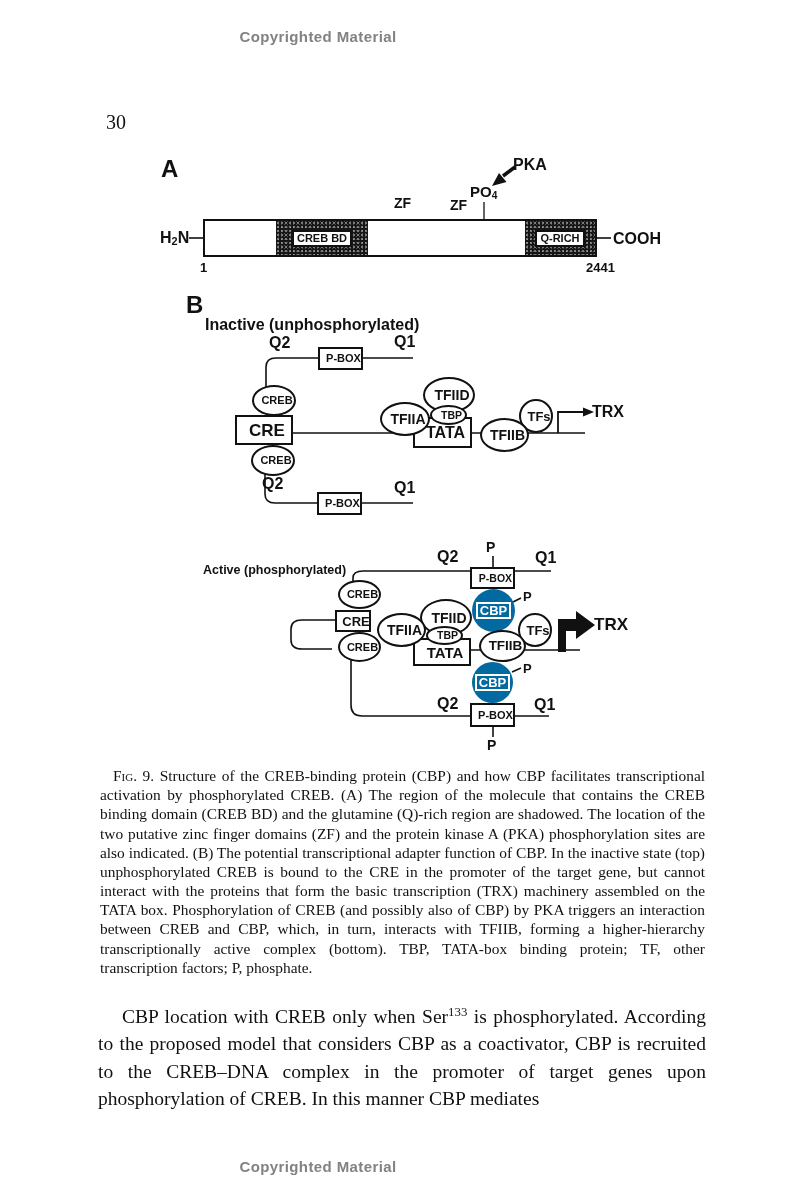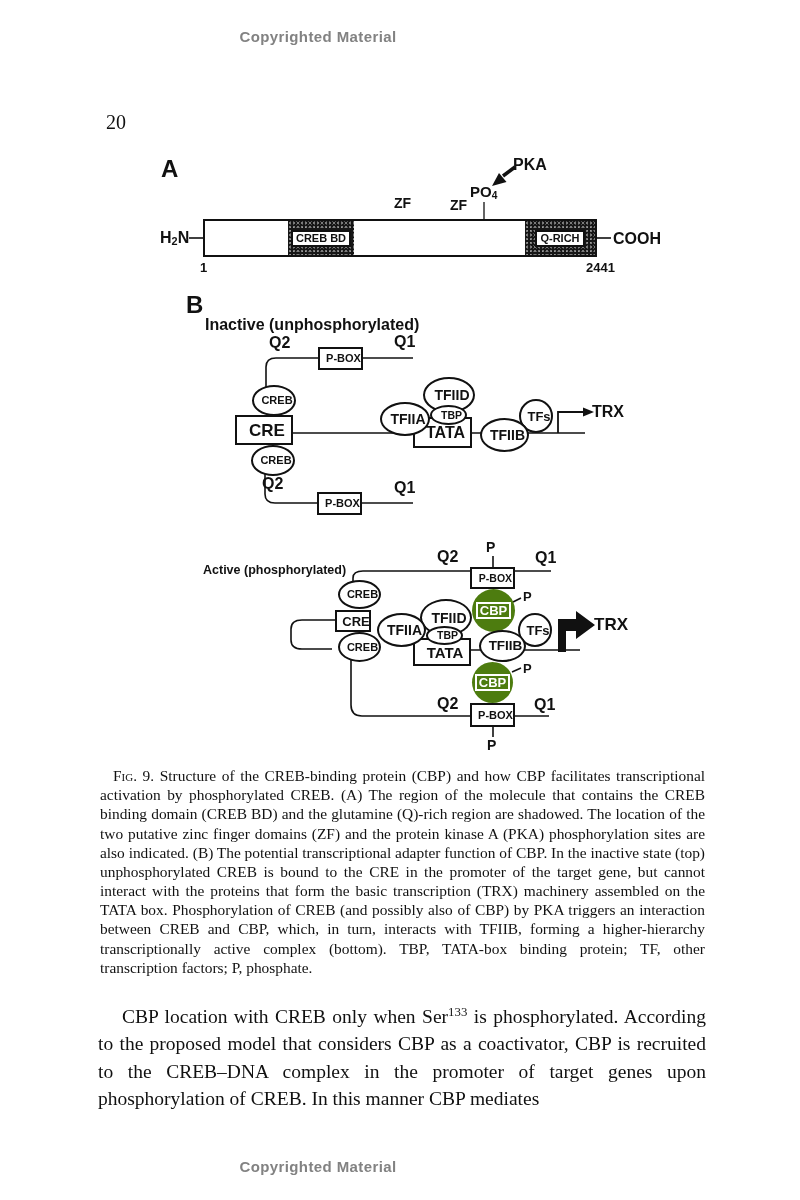--- a/index.html
+++ b/index.html
@@ -21,42 +21,42 @@
          font-family:"Liberation Sans", sans-serif; font-weight:bold; color:#111;
          line-height:1; white-space:nowrap;padding-left:6px; }
   .ellipse { border-radius:50%;margin-left:8px; }
   .stipple { position:absolute; background-color:#161616;
              background-image:radial-gradient(circle, rgba(255,255,255,.45) .7px, transparent .9px),
                               radial-gradient(circle, rgba(255,255,255,.25) .6px, transparent .8px);
              background-size:4px 4px, 3px 3px; background-position:0 0, 1px 2px;
              display:flex; align-items:center; justify-content:center; }
   .inlab { background:#fff; border:2px solid #111; font-family:"Liberation Sans", sans-serif;
            font-weight:bold; color:#111; line-height:1; padding:1px 3px; white-space:nowrap; }
-  .blackcirc { position:absolute; background:#4d7c0f; border-radius:50%; box-sizing:border-box;
+  .blackcirc { position:absolute; background:#0369a1; border-radius:50%; box-sizing:border-box;
                display:flex; align-items:center; justify-content:center; }
   .cbp-label { color:#fff; border:2px solid #fff; padding:0 2px; line-height:1.05;
                font-family:"Liberation Sans", sans-serif; font-weight:bold; font-size:13px; }
   sub.fig { font-size:68%; vertical-align:-20%; }
   .caption { position:absolute; left:100px; top:766px; width:605px;
              font-size:15.4px; line-height:1.245; text-align:justify; text-indent:13px; }
   .caption .fig-label { font-variant:small-caps; }
   .bodytext { position:absolute; left:98px; top:1003px; width:608px;
               font-size:19.5px; line-height:1.4; text-align:justify; text-indent:24px; }
   .bodytext sup { font-size:66%; line-height:0; vertical-align:super; }
   svg.overlay { position:absolute; left:0; top:0; }
 </style>
 </head>
 <body>
 
 <div class="page">
 
   <div class="copyright" style="top:28px">Copyrighted Material</div>
   <div class="copyright" style="top:1158px">Copyrighted Material</div>
 
-  <div class="pageno">20</div>
+  <div class="pageno">30</div>
 
   <div class="abs" style="left:0;top:0;width:800px;height:1200px">
 
     <svg class="overlay" width="800" height="1200" viewBox="0 0 800 1200">
       <g stroke="#111" stroke-width="1.6" fill="none">
 
         <path d="M189,238 H203"></path>
         <path d="M597,238 H611"></path>
         <path d="M484,202 V219" stroke-width="1.3"></path>
 
@@ -96,21 +96,21 @@
 
     <div class="flab" style="left:161px;top:157px;font-size:24px">A</div>
     <div class="flab" style="left:513px;top:157px;font-size:16px">PKA</div>
     <div class="flab" style="left:470px;top:184px;font-size:15px"><span>PO</span><sub class="fig">4</sub></div>
     <div class="flab" style="left:394px;top:196px;font-size:14px">ZF</div>
     <div class="flab" style="left:450px;top:198px;font-size:14px">ZF</div>
 
     <div class="flab" style="left:160px;top:230px;font-size:16px"><span>H</span><sub class="fig">2</sub><span>N</span></div>
 
     <div class="box" style="left:203px;top:219px;width:394px;height:38px"></div>
-    <div class="stipple" style="left:288px;top:221px;width:66px;height:34px">
+    <div class="stipple" style="left:276px;top:221px;width:92px;height:34px">
       <span class="inlab" style="font-size:11px">CREB BD</span>
     </div>
     <div class="stipple" style="left:525px;top:221px;width:70px;height:34px">
       <span class="inlab" style="font-size:11px">Q-RICH</span>
     </div>
 
     <div class="flab" style="left:613px;top:231px;font-size:16px">COOH</div>
     <div class="flab" style="left:200px;top:261px;font-size:13px">1</div>
     <div class="flab" style="left:586px;top:261px;font-size:13px">2441</div>
 

